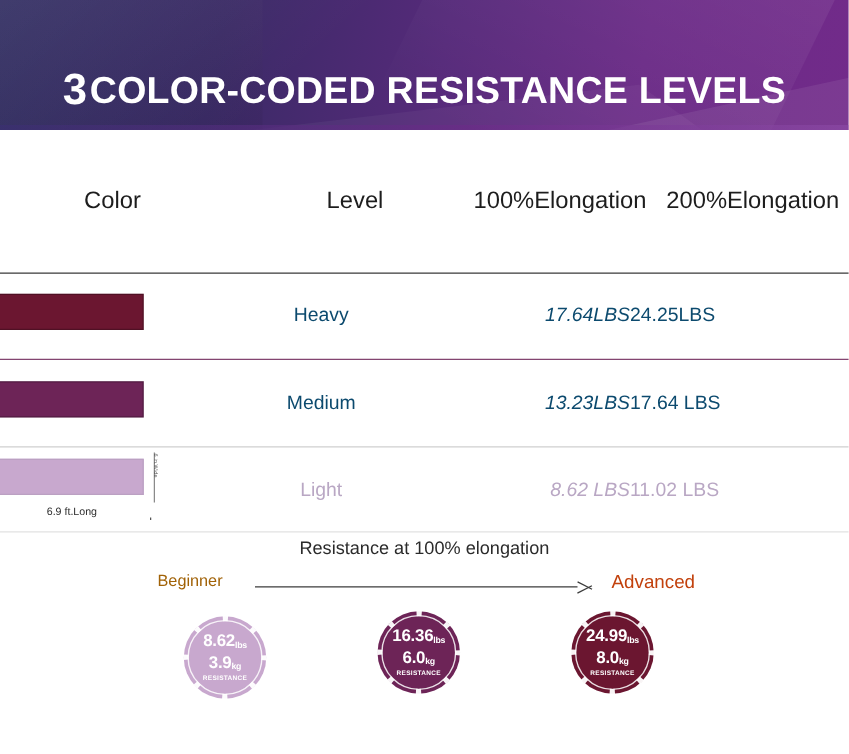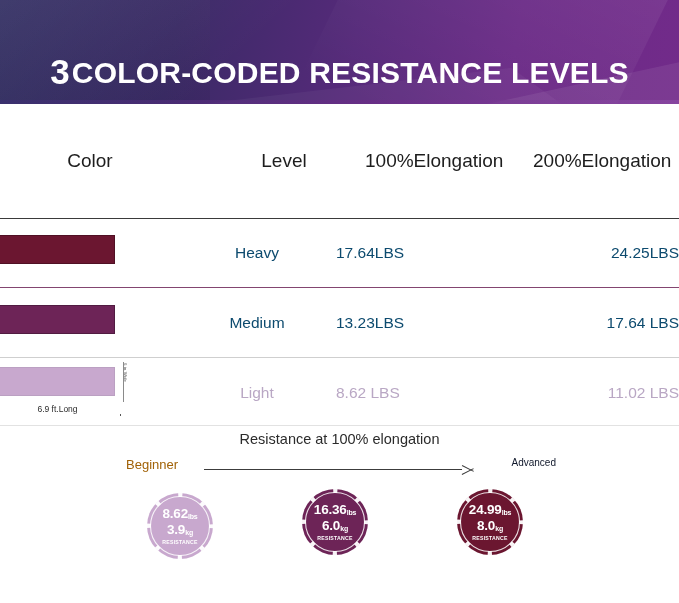--- a/index.html
+++ b/index.html
@@ -108,32 +108,32 @@
     width: 679px;
     height: 1px;
   }
   .div-1 { top: 114px; background: #3a3a3a; }
   .div-2 { top: 183px; background: #6d2457; opacity: .85; }
   .div-3 { top: 253px; background: #cfcfcf; }
   .div-4 { top: 321px; background: #e2e2e2; }
 
   .c-color  { width: 178px; position: relative; height: 70px; }
   .c-level  { width: 158px; text-align: center; }
-  .c-e100   { width: 168px; text-align: left; }
-  .c-e200   { width: 175px; text-align: right; }
+  .c-e100   { width: 168px; text-align: right; font-style: italic; }
+  .c-e200   { width: 175px; text-align: left; }
 
   .hdr-cell {
     color: #1d1d1d;
     font-size: 19px;
     font-weight: normal;
     font-family: "Liberation Sans", sans-serif;
   }
   .hdr-color { width: 178px; text-align: center; padding-right: 56px; box-sizing: border-box; }
   .hdr-level { width: 158px; text-align: center; padding-right: 4px; box-sizing: border-box; }
-  .hdr-e100  { width: 168px; padding-right: 2px; box-sizing: border-box; }
+  .hdr-e100  { width: 168px; text-align: center; padding-right: 2px; box-sizing: border-box; }
   .hdr-e200  { width: 175px; text-align: left; }
 
   .cell-txt {
     font-size: 15.5px;
     color: #0c4a6e;
     font-family: "Liberation Sans", sans-serif;
   }
   .cell-txt.muted { color: #b9a7c4; }
 
   
@@ -236,22 +236,22 @@
   .scale-beginner {
     position: absolute;
     left: 0; top: 2px;
     font-size: 13px;
     color: #a16207;
     font-family: "Liberation Sans", sans-serif;
   }
   .scale-advanced {
     position: absolute;
     right: 0; top: 2px;
-    font-size: 10px;
-    color: #0f172a;
+    font-size: 15px;
+    color: #c2410c;
     font-family: "Liberation Sans", sans-serif;
   }
   .scale-arrow {
     position: absolute;
     left: 78px; top: 9px;
     width: 270px; height: 12px;
   }
   .scale-arrow .shaft {
     position: absolute;
     left: 0; top: 5px;

